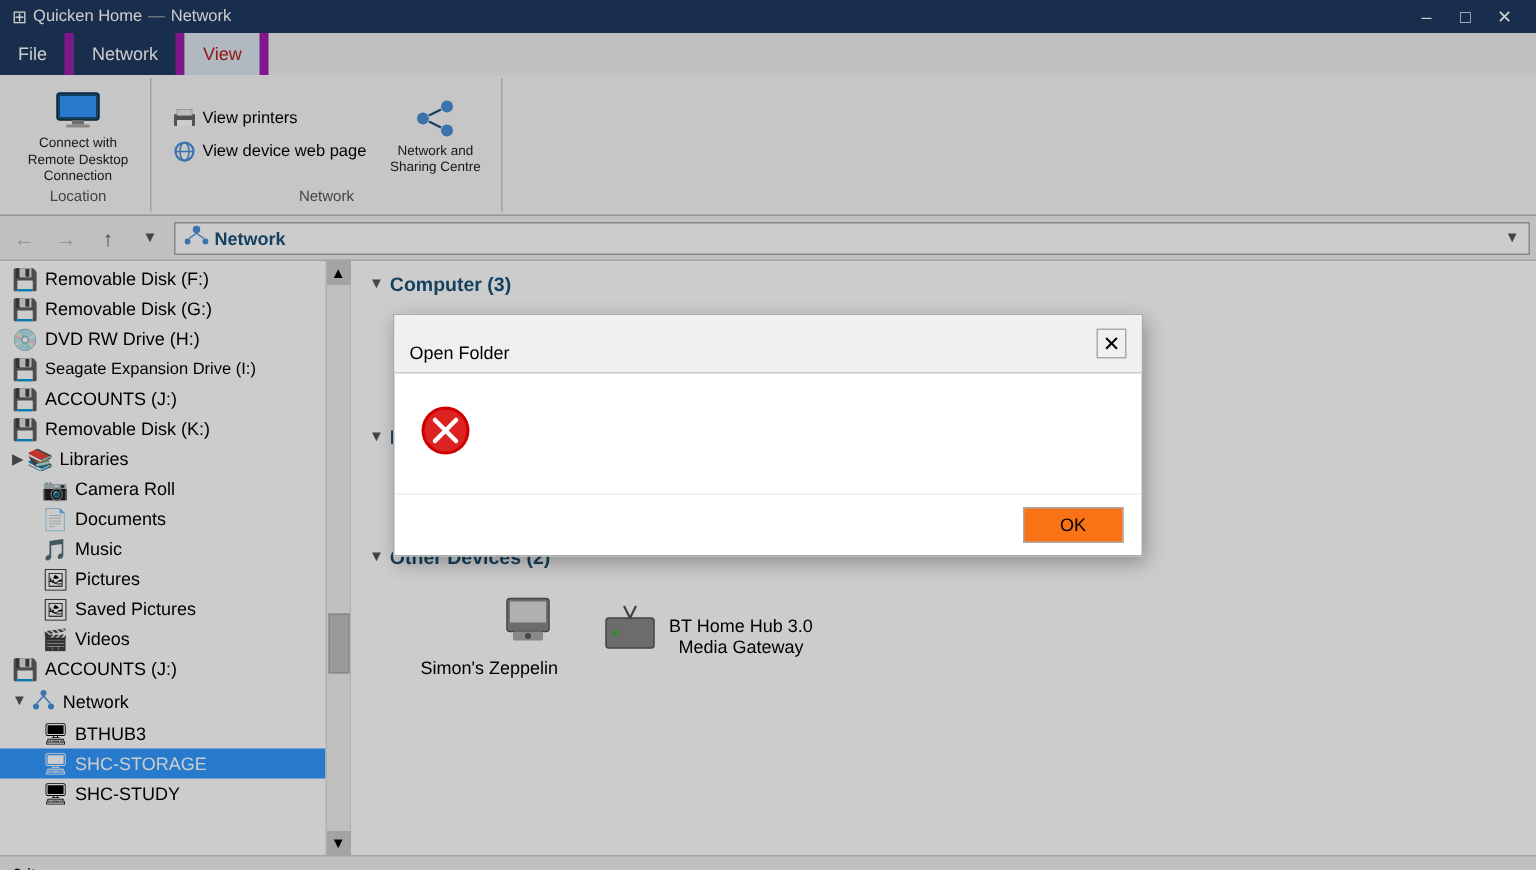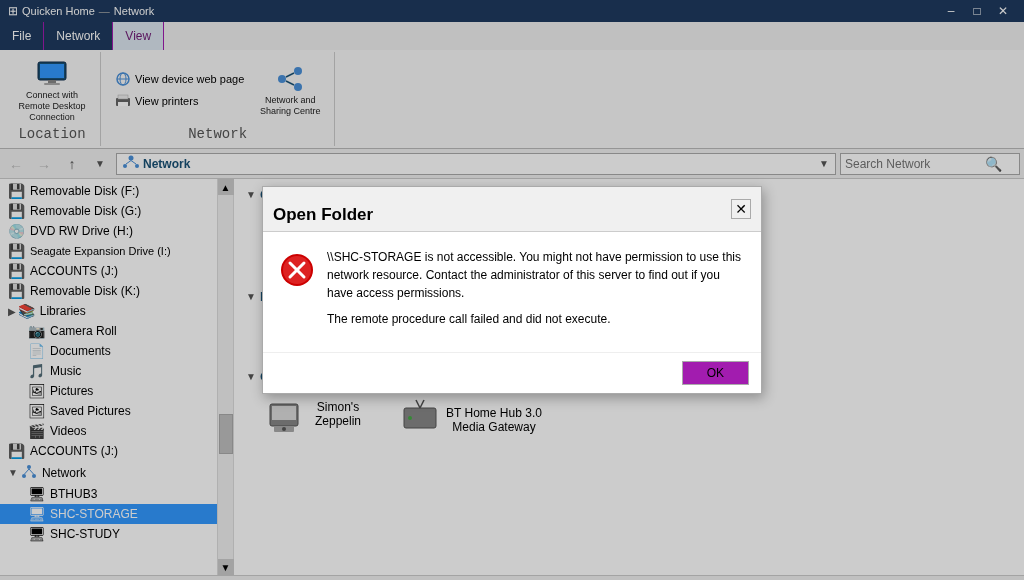--- a/index.html
+++ b/index.html
@@ -5,28 +5,28 @@
     * { margin: 0; padding: 0; box-sizing: border-box; }
     body { font-family: 'Segoe UI', Arial, sans-serif; font-size: 12px; background: #f0f0f0; width: 1024px; height: 580px; overflow: hidden; position: relative; }
 
     
     .title-bar { height: 22px; background: #1e3a5f; display: flex; align-items: center; justify-content: space-between; padding: 0 8px; }
     .title-bar-left { display: flex; align-items: center; gap: 4px; }
     .title-bar-title { color: white; font-size: 11px; }
     .title-bar-controls { display: flex; gap: 0; }
     .title-bar-btn { width: 26px; height: 22px; display: flex; align-items: center; justify-content: center; color: white; font-size: 12px; cursor: pointer; }
     .ribbon-tabs { display: flex; height: 28px; }
-    .ribbon-tab { padding: 0 12px; display: flex; align-items: center; font-size: 12px; cursor: pointer; border-right: 1px solid #a21caf; }
+    .ribbon-tab { padding: 0 12px; display: flex; align-items: center; font-size: 12px; cursor: pointer; border-right: 6px solid #a21caf; }
     .ribbon-tab.active { background: #1e3a5f; color: white; }
-    .ribbon-tab:not(.active) { background: #dce6f0; color: #701a75; }
+    .ribbon-tab:not(.active) { background: #dce6f0; color: #b91c1c; }
 
     .ribbon-content { display: flex; align-items: stretch; padding: 2px 4px; min-height: 80px; background: #f8f8f8; border-bottom: 1px solid #bbb; }
     .ribbon-group { display: flex; flex-direction: column; align-items: center; padding: 4px 8px; border-right: 1px solid #ccc; }
     .ribbon-group-items { display: flex; flex: 1; align-items: center; gap: 4px; }
-    .ribbon-group-label { font-size: 14px; color: #555; padding-top: 2px; font-family: Liberation Mono, monospace; }
+    .ribbon-group-label { font-size: 10px; color: #555; padding-top: 2px; }
 
     .ribbon-btn-large { display: flex; flex-direction: column; align-items: center; width: 60px; cursor: pointer; padding: 2px; }
     .ribbon-btn-large .icon { width: 32px; height: 32px; display: flex; align-items: center; justify-content: center; font-size: 22px; }
     .ribbon-btn-large .label { font-size: 10px; text-align: center; line-height: 1.2; color: #222; }
 
     .ribbon-btn-small { display: flex; align-items: center; gap: 4px; padding: 2px 6px; cursor: pointer; font-size: 11px; white-space: nowrap; }
     .ribbon-small-group { display: flex; flex-direction: column; gap: 2px; }
 
     
     .address-bar { height: 30px; background: #f0f0f0; display: flex; align-items: center; padding: 0 4px; border-bottom: 1px solid #ccc; gap: 4px; }
@@ -37,28 +37,28 @@
     .sidebar-item { display: flex; align-items: center; padding: 2px 8px 2px 8px; cursor: pointer; font-size: 12px; white-space: nowrap; }
     .sidebar-item .icon { margin-right: 4px; font-size: 14px; width: 18px; text-align: center; }
 
     
     .status-bar { height: 24px; background: #f0f0f0; border-top: 1px solid #ccc; display: flex; align-items: center; padding: 0 8px; font-size: 12px; }
 
     
     .dialog-overlay { position: absolute; top: 0; left: 0; width: 100%; height: 100%; background: rgba(0,0,0,0.2); display: flex; align-items: center; justify-content: center; z-index: 100; }
     .dialog { background: white; border: 1px solid #aaa; box-shadow: 2px 4px 12px rgba(0,0,0,0.3); width: 500px; }
     .dialog-title-bar { background: #f0f0f0; border-bottom: 1px solid #ccc; padding: 6px 10px; display: flex; justify-content: space-between; align-items: center; }
-    .dialog-title { font-size: 17px; font-weight: 700; margin-top: 12px; }
+    .dialog-title { font-size: 12px; font-weight: 400; margin-top: 12px; }
     .dialog-close-btn { width: 20px; height: 20px; display: flex; align-items: center; justify-content: center; cursor: pointer; font-size: 14px; border: 1px solid #aaa; background: #f0f0f0; }
     .dialog-body { padding: 16px; display: flex; gap: 12px; }
     .dialog-icon { font-size: 32px; flex-shrink: 0; margin-top: 4px; }
     .dialog-text { flex: 1; }
     .dialog-text p { font-size: 12px; line-height: 1.5; margin-bottom: 8px; }
     .dialog-footer { padding: 8px 12px; display: flex; justify-content: flex-end; border-top: 1px solid #eee; }
-    .dialog-ok-btn { padding: 4px 24px; background: #a21caf; border: 1px solid #aaa; font-size: 12px; cursor: pointer; text-align: right; }
+    .dialog-ok-btn { padding: 4px 24px; background: #f97316; border: 1px solid #aaa; font-size: 12px; cursor: pointer; text-align: right; }
   </style>
 </head>
 <body>
 
 <div class="title-bar">
   <div class="title-bar-left">
     <span style="color:white;font-size:12px;">⊞</span>
     <span class="title-bar-title">Quicken Home</span>
     <span style="color:#aaa;font-size:11px;"> — </span>
     <span class="title-bar-title">Network</span>
@@ -93,33 +93,33 @@
       </div>
     </div>
     <div class="ribbon-group-label">Location</div>
   </div>
 
   <div class="ribbon-group">
     <div class="ribbon-group-items">
       <div class="ribbon-small-group">
         <div class="ribbon-btn-small">
           <svg width="16" height="16" viewBox="0 0 16 16">
+              <rect x="1" y="5" width="14" height="8" rx="1" fill="#666"></rect>
+              <rect x="3" y="9" width="10" height="4" fill="white"></rect>
+              <rect x="3" y="2" width="10" height="4" fill="#eee" stroke="#aaa" stroke-width="0.5"></rect>
+            </svg>
+          <span>View printers</span>
+        </div>
+        <div class="ribbon-btn-small">
+          <svg width="16" height="16" viewBox="0 0 16 16">
               <circle cx="8" cy="8" r="6" fill="none" stroke="#4a90d9" stroke-width="1.5"></circle>
               <ellipse cx="8" cy="8" rx="3" ry="6" fill="none" stroke="#4a90d9" stroke-width="1"></ellipse>
               <line x1="2" y1="8" x2="14" y2="8" stroke="#4a90d9" stroke-width="1"></line>
             </svg>
           <span>View device web page</span>
-        </div>
-        <div class="ribbon-btn-small">
-          <svg width="16" height="16" viewBox="0 0 16 16">
-              <rect x="1" y="5" width="14" height="8" rx="1" fill="#666"></rect>
-              <rect x="3" y="9" width="10" height="4" fill="white"></rect>
-              <rect x="3" y="2" width="10" height="4" fill="#eee" stroke="#aaa" stroke-width="0.5"></rect>
-            </svg>
-          <span>View printers</span>
         </div>
       </div>
       <div class="ribbon-btn-large" style="width:72px;">
         <div class="icon">
           <svg width="32" height="32" viewBox="0 0 32 32">
               <circle cx="8" cy="16" r="4" fill="#4a90d9"></circle>
               <circle cx="24" cy="8" r="4" fill="#4a90d9"></circle>
               <circle cx="24" cy="24" r="4" fill="#4a90d9"></circle>
               <line x1="12" y1="14" x2="20" y2="10" stroke="#1a5276" stroke-width="1.5"></line>
               <line x1="12" y1="18" x2="20" y2="22" stroke="#1a5276" stroke-width="1.5"></line>
@@ -143,24 +143,20 @@
           <circle cx="8" cy="4" r="2.5" fill="#4a90d9"></circle>
           <circle cx="2" cy="12" r="2" fill="#4a90d9"></circle>
           <circle cx="14" cy="12" r="2" fill="#4a90d9"></circle>
           <line x1="8" y1="6.5" x2="3" y2="10" stroke="#4a90d9" stroke-width="1"></line>
           <line x1="8" y1="6.5" x2="13" y2="10" stroke="#4a90d9" stroke-width="1"></line>
         </svg>
     </span>
     <span style="color:#1a5276;font-weight:600;">Network</span>
     <span style="margin-left:auto;font-size:10px;color:#555;">▼</span>
   </div>
-  <div style="display:flex;align-items:center;border:1px solid #aaa;background:white;height:22px;padding:0 4px;width:180px;">
-    <input type="text" style="border: none; outline: none; font-size: 12px; width: 140px; color: rgb(136, 136, 136);" placeholder="Search Network">
-    <span style="font-size:14px;color:#555;">🔍</span>
-  </div>
 </div>
 
 <div style="display:flex;height:396px;">
 
   <div style="width:218px;background:white;border-right:1px solid #ddd;overflow-y:auto;padding:2px 0;flex-shrink:0;">
 
     <div class="sidebar-item">
       <span class="icon">💾</span>
       <span>Removable Disk (F:)</span>
     </div>
@@ -316,21 +312,21 @@
           <div style="font-size:11px;color:#555;">slhcowan@btinternet.com:</div>
         </div>
       </div>
     </div>
 
     <div style="display:flex;align-items:center;margin-bottom:6px;">
       <span style="font-size:10px;color:#555;margin-right:4px;">▼</span>
       <span style="color:#1a5276;font-size:13px;font-weight:600;">Other Devices (2)</span>
     </div>
     <div style="display:flex;gap:16px;padding-left:12px;">
-      <div style="display:flex;flex-direction:row;align-items:flex-start;width:120px;padding:6px;cursor:pointer;">
+      <div style="display:flex;flex-direction:column;align-items:flex-end;width:120px;padding:6px;cursor:pointer;">
         <div>
           <svg width="40" height="40" viewBox="0 0 40 40">
               <rect x="6" y="8" width="28" height="22" rx="2" fill="#888" stroke="#555" stroke-width="1"></rect>
               <rect x="8" y="10" width="24" height="14" fill="#ddd"></rect>
               <rect x="10" y="30" width="20" height="6" rx="1" fill="#aaa"></rect>
               <circle cx="20" cy="33" r="2" fill="#555"></circle>
             </svg>
         </div>
         <span style="font-size:12px;margin-top:4px;text-align:center;">Simon's Zeppelin</span>
       </div>
@@ -363,22 +359,18 @@
     </div>
     <div class="dialog-body">
       <div class="dialog-icon">
         <svg width="36" height="36" viewBox="0 0 36 36">
             <circle cx="18" cy="18" r="16" fill="#cc0000"></circle>
             <circle cx="18" cy="18" r="14" fill="#dd2222"></circle>
             <line x1="11" y1="11" x2="25" y2="25" stroke="white" stroke-width="3" stroke-linecap="round"></line>
             <line x1="25" y1="11" x2="11" y2="25" stroke="white" stroke-width="3" stroke-linecap="round"></line>
           </svg>
       </div>
-      <div class="dialog-text">
-        <p>\\SHC-STORAGE is not accessible. You might not have permission to use this network resource. Contact the administrator of this server to find out if you have access permissions.</p>
-        <p>The remote procedure call failed and did not execute.</p>
-      </div>
     </div>
     <div class="dialog-footer">
       <button class="dialog-ok-btn">OK</button>
     </div>
   </div>
 </div>
 
 </body></html>

